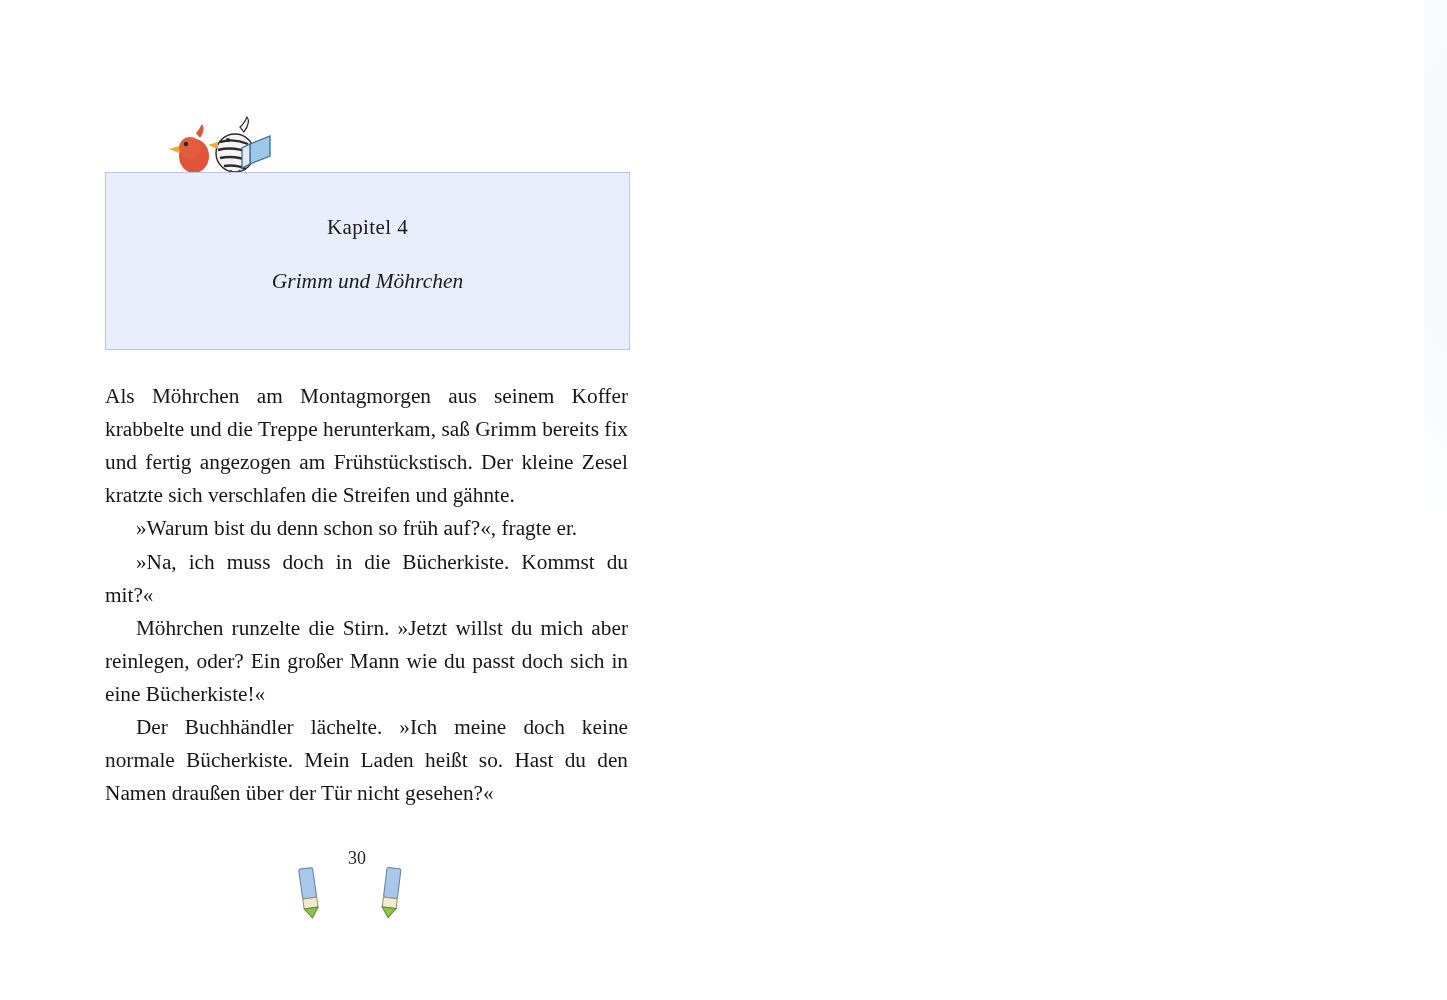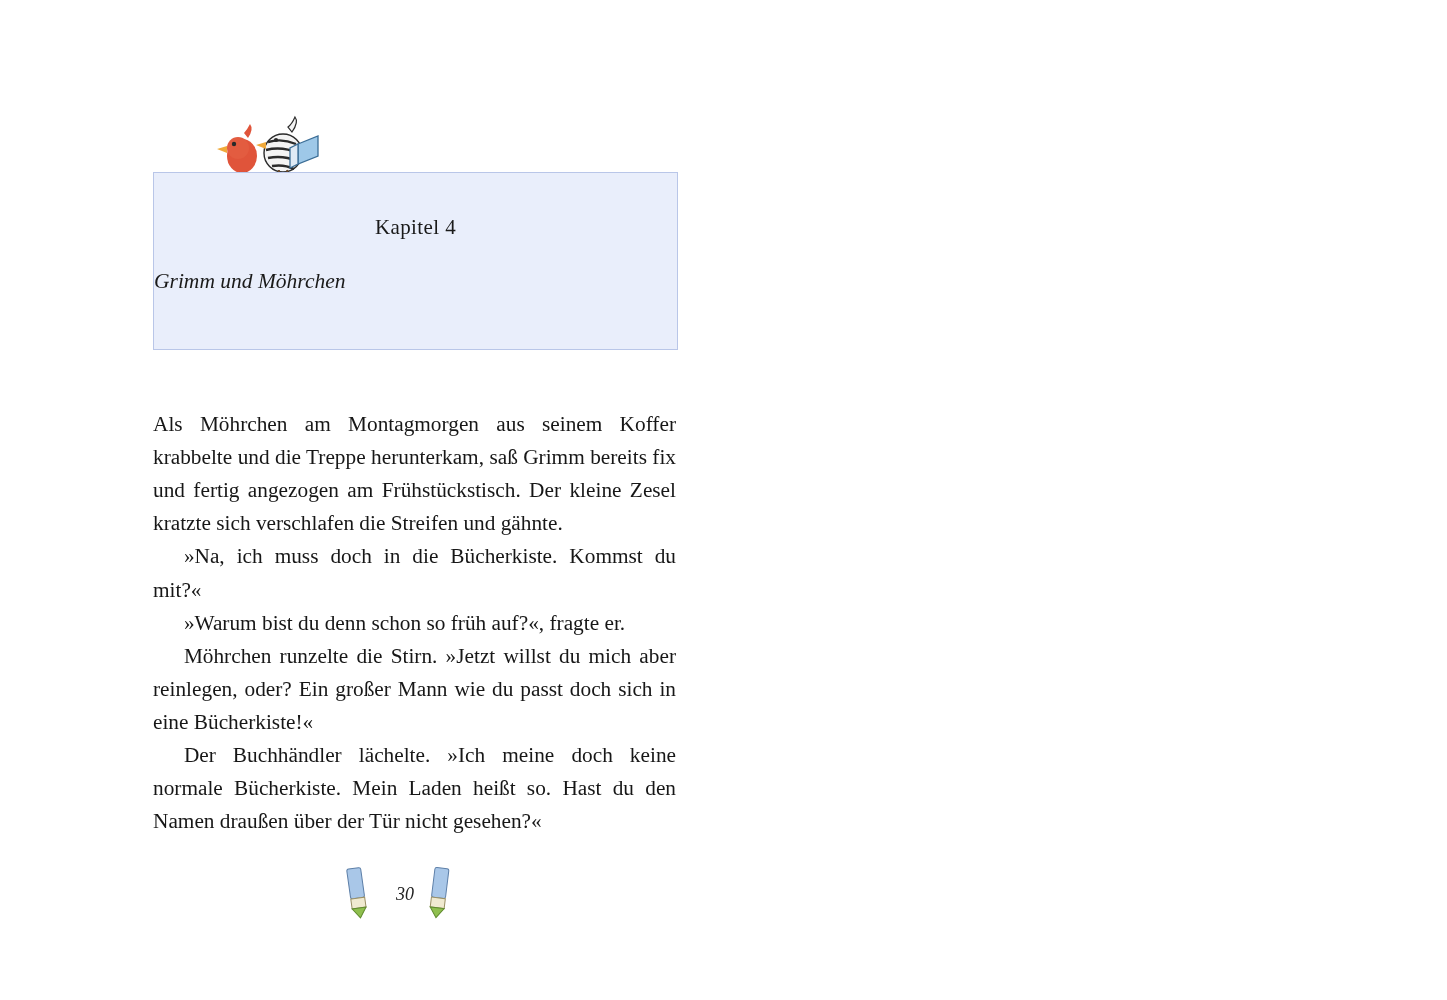--- a/index.html
+++ b/index.html
@@ -4,64 +4,64 @@
 <style>
   html,body{margin:0;padding:0;}
   body{
     width:1447px;height:1000px;
     background:#ffffff;
     font-family:"Liberation Serif", serif;
     overflow:hidden;
     position:relative;
   }
   .spread{position:absolute;inset:0;display:flex;}
-  .page{position:relative;width:723.5px;height:1000px;margin-left:48px;}
+  .page{position:relative;width:723.5px;height:1000px;}
   .page-right{width:723.5px;}
 
   
   .chapter-box{
     position:absolute;left:105px;top:172px;width:525px;height:178px;
     background:#e9eefb;
     border:1px solid #b9c6e8;
     box-sizing:border-box;
   }
   .chapter-box .kapitel{
     text-align:center;
     font-size:21px;
     color:#1a1a1a;
     margin-top:42px;
     letter-spacing:.4px;
   }
   .chapter-box .title{
-    text-align:left;
+    text-align:center;
     font-style:italic;
     font-size:21.5px;
     color:#1a1a1a;
     margin-top:26px;
     line-height:1.42;
   }
 
   .body-text{
-    position:absolute;left:105px;top:408px;width:523px;
+    position:absolute;left:105px;top:380px;width:523px;
     font-size:21.3px;
     line-height:1.555;
     color:#171717;
     text-align:justify;
     -webkit-hyphens:manual;hyphens:manual;
   }
   .body-text p{margin:0;}
   .body-text p.indent{text-indent:1.45em;}
 
   .folio{
     position:absolute;
     font-size:18px;
     color:#222;
     font-family:"Liberation Serif", serif;
   }
-  .folio-left{left:348px;top:884px;font-style:italic;}
+  .folio-left{left:348px;top:848px;}
 
   .art-birds{position:absolute;left:168px;top:108px;width:150px;height:80px;}
   .art-pencils{position:absolute;left:292px;top:866px;width:125px;height:54px;}
   .art-house{position:absolute;left:700px;top:-8px;width:747px;height:600px;}
   .illustration{position:absolute;}
   svg{display:block;overflow:visible;}
 </style>
 </head>
 <body>
 
@@ -95,22 +95,22 @@
 
     <div class="chapter-box">
       <div class="kapitel">Kapitel 4</div>
       <div class="title">
         <div>Grimm und Möhrchen</div>
       </div>
     </div>
 
     <div class="body-text">
       <p>Als Möhrchen am Montagmorgen aus seinem Koffer krabbelte und die Treppe herunterkam, saß Grimm bereits fix und fertig angezogen am Frühstückstisch. Der kleine Zesel kratzte sich verschlafen die Streifen und gähnte.</p>
+      <p class="indent">»Warum bist du denn schon so früh auf?«, fragte er.</p>
       <p class="indent">»Na, ich muss doch in die Bücherkiste. Kommst du mit?«</p>
-      <p class="indent">»Warum bist du denn schon so früh auf?«, fragte er.</p>
       <p class="indent">Möhrchen runzelte die Stirn. »Jetzt willst du mich aber reinlegen, oder? Ein großer Mann wie du passt doch sich in eine Bücherkiste!«</p>
       <p class="indent">Der Buchhändler lächelte. »Ich meine doch keine normale Bücherkiste. Mein Laden heißt so. Hast du den Namen draußen über der Tür nicht gesehen?«</p>
     </div>
 
     <div class="art-pencils illustration">
       <svg viewBox="0 0 125 54" width="125" height="54">
         <g transform="rotate(-8 18 27)">
           <rect x="10" y="2" width="14" height="30" rx="2" fill="#a9c7e8" stroke="#5d7fa8" stroke-width="1"></rect>
           <rect x="10" y="32" width="14" height="10" fill="#f0ead0" stroke="#9a8f63" stroke-width="1"></rect>
           <path d="M10 42 L17 52 L24 42 Z" fill="#8fbf4e" stroke="#5f8a2d" stroke-width="1"></path>

